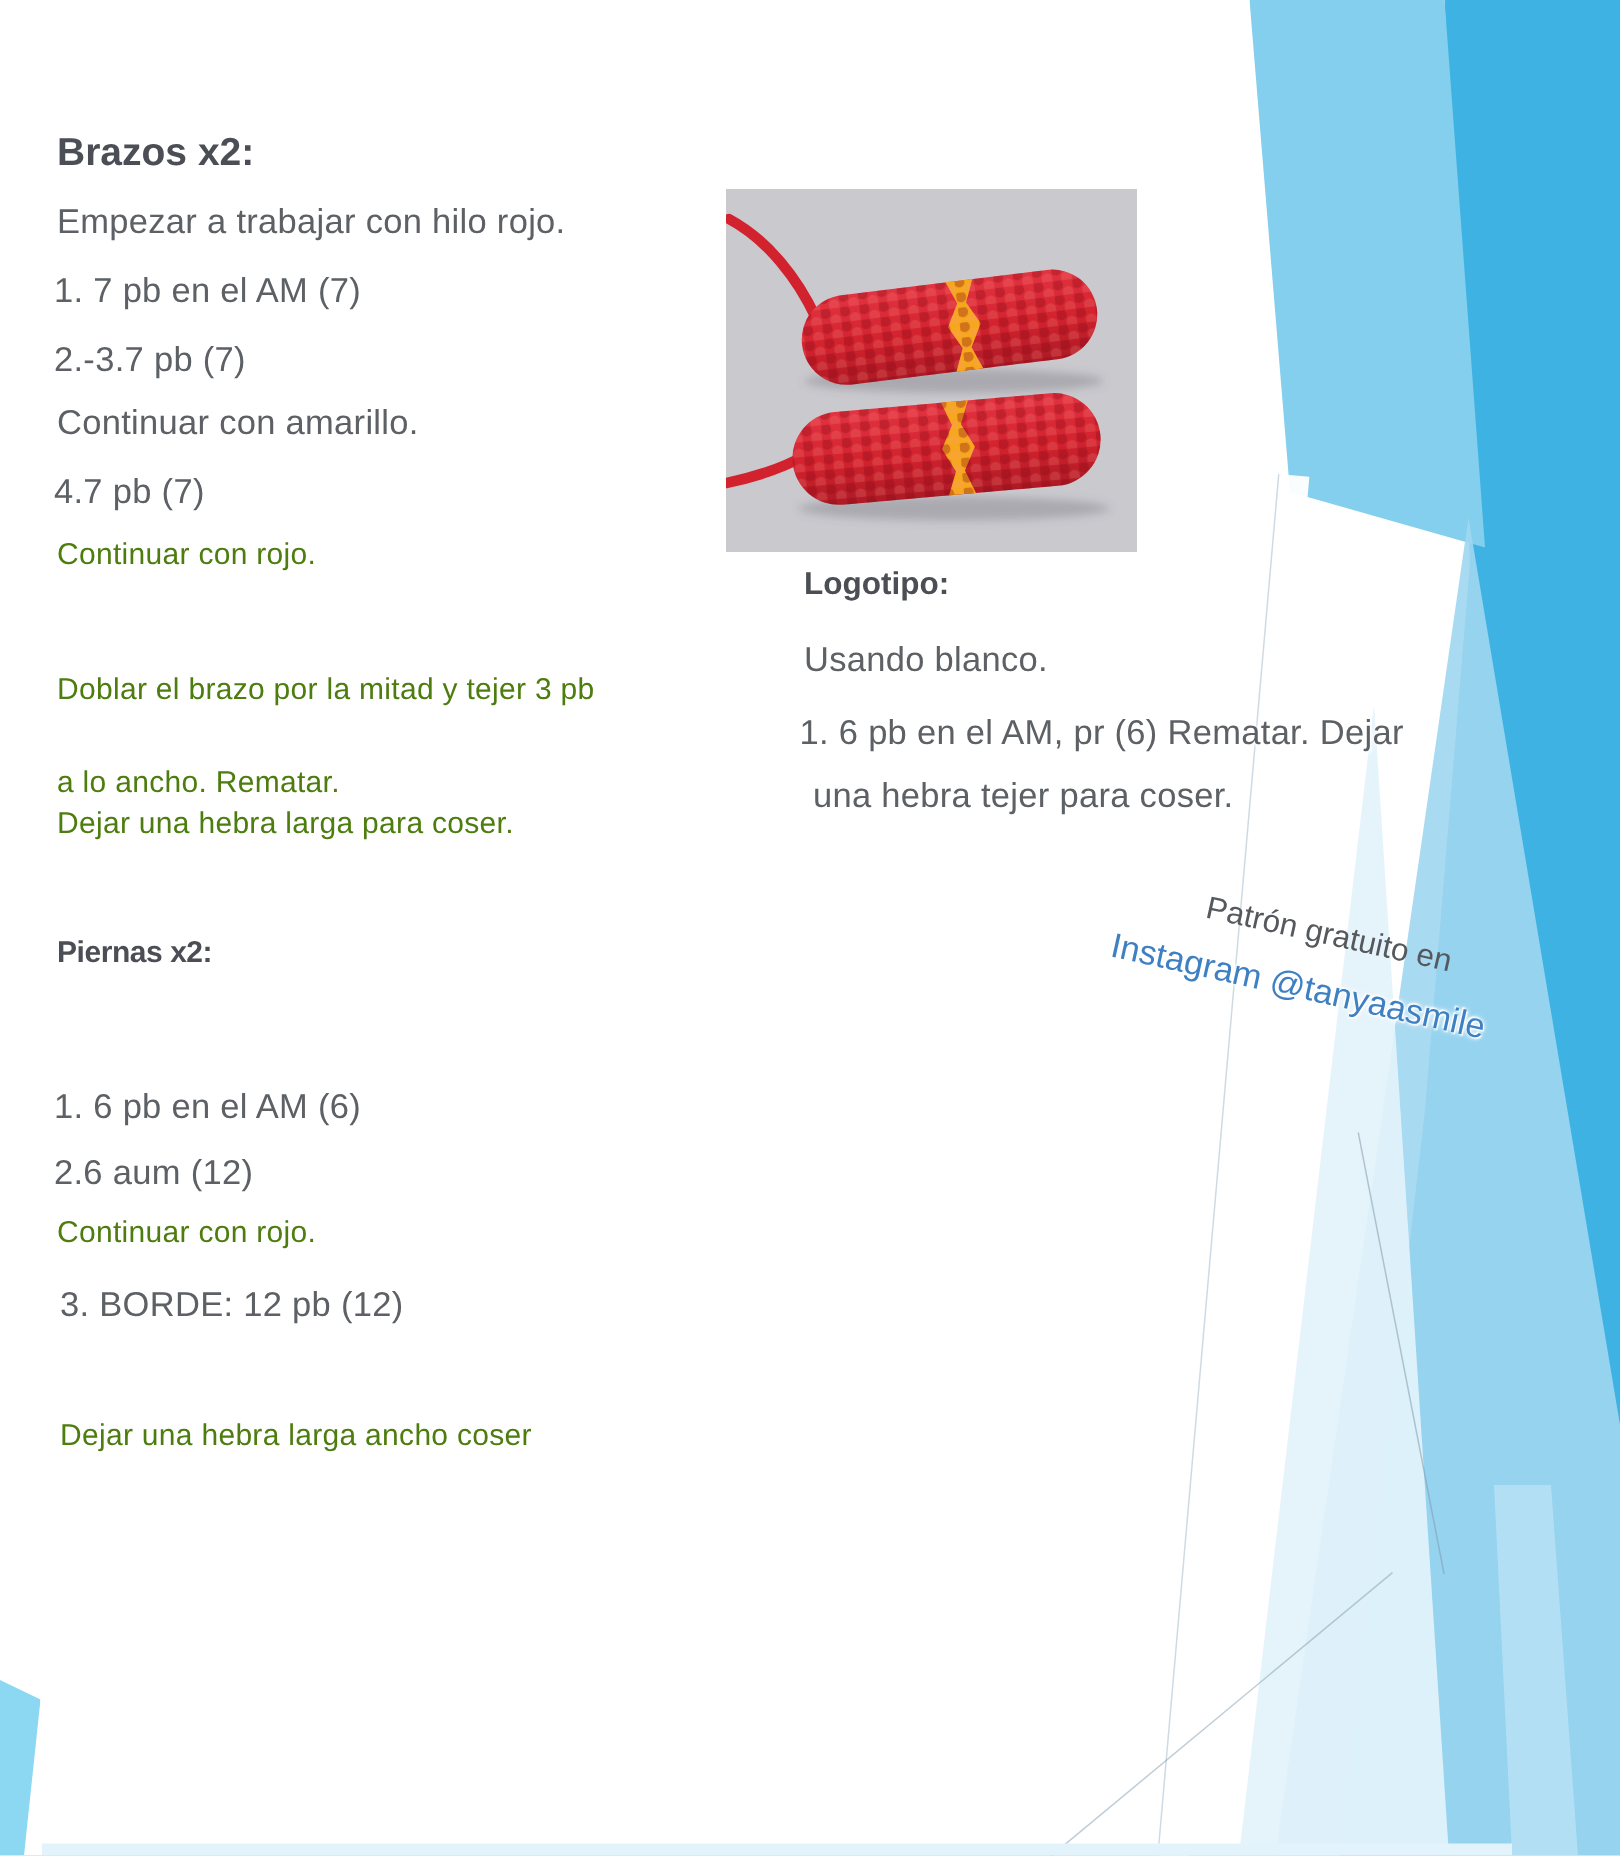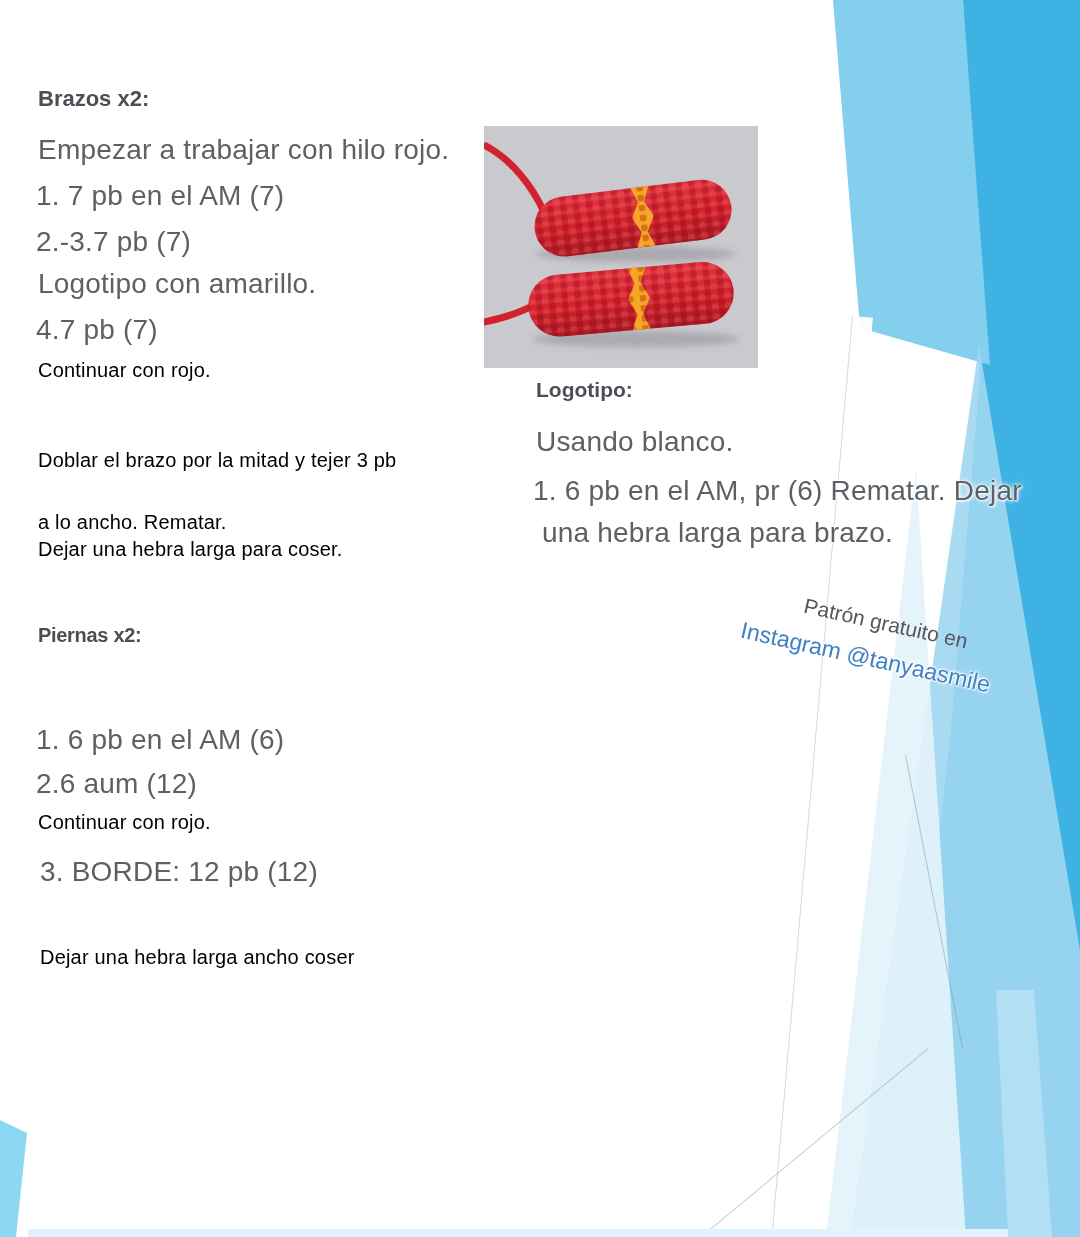--- a/index.html
+++ b/index.html
@@ -33,24 +33,24 @@
   .s-lineb{
     position:absolute;left:928px;top:1048px;width:0;height:296px;
     border-left:1.5px solid rgba(130,155,175,0.50);
     transform:rotate(50.3deg);transform-origin:top left;
   }
   .s-corner{background:#8cd7f1;clip-path:polygon(0 1120px,27px 1133px,16px 1237px,0 1237px);}
   .s-bottomstrip{position:absolute;left:28px;top:1229px;width:980px;height:8px;background:#e3f3fb;}
 
   
   .line{position:absolute;white-space:nowrap;color:#5d6165;}
-  .lg{font-size:28px;letter-spacing:0.2px;}
-  .sm{font-size:20px;letter-spacing:0.2px;color:#000000;}
+  .lg{font-size:23px;letter-spacing:0.2px;}
+  .sm{font-size:20px;letter-spacing:0.2px;color:#4d7c0f;}
   .head{position:absolute;white-space:nowrap;color:#4b4e54;font-weight:700;}
-  .h-brazos{font-size:22px;}
+  .h-brazos{font-size:26px;}
   .h-piernas{font-size:20px;letter-spacing:-0.3px;}
   .h-logo{font-size:21px;}
   .rtext .lg, .rtext .head{text-shadow:0 0 3px #fff,0 0 6px #fff,1px 1px 2px #fff;}
 
   
   .credit{
     position:absolute;left:742px;top:608px;width:250px;
     transform:rotate(12.5deg);transform-origin:center;
   }
   .credit-l1{
@@ -118,39 +118,39 @@
         <path d="M146,142 h18 l-6,15.5 l8,15.5 l-8,15.5 l6,15.5 h-18 l6,-15.5 l-8,-15.5 l8,-15.5 z" fill="#f6a71e"></path>
         <rect x="44" y="142" width="206" height="62" rx="31" fill="url(#stitch)"></rect>
       </g>
     </svg>
   </div>
 
   <div class="head h-brazos" style="left:38px;top:86px">Brazos x2:</div>
   <div class="line lg" style="left:38px;top:134px">Empezar a trabajar con hilo rojo.</div>
   <div class="line lg" style="left:36px;top:180px">1. 7 pb en el AM (7)</div>
   <div class="line lg" style="left:36px;top:226px">2.-3.7 pb (7)</div>
-  <div class="line lg" style="left:38px;top:268px">Logotipo con amarillo.</div>
+  <div class="line lg" style="left:38px;top:268px">Continuar con amarillo.</div>
   <div class="line lg" style="left:36px;top:314px">4.7 pb (7)</div>
   <div class="line sm" style="left:38px;top:359px">Continuar con rojo.</div>
   <div class="line sm" style="left:38px;top:449px">Doblar el brazo por la mitad y tejer 3 pb</div>
   <div class="line sm" style="left:38px;top:511px">a lo ancho. Rematar.</div>
   <div class="line sm" style="left:38px;top:538px">Dejar una hebra larga para coser.</div>
 
   <div class="head h-piernas" style="left:38px;top:624px">Piernas x2:</div>
   <div class="line lg" style="left:36px;top:724px">1. 6 pb en el AM (6)</div>
   <div class="line lg" style="left:36px;top:768px">2.6 aum (12)</div>
   <div class="line sm" style="left:38px;top:811px">Continuar con rojo.</div>
   <div class="line lg" style="left:40px;top:856px">3. BORDE: 12 pb (12)</div>
   <div class="line sm" style="left:40px;top:946px">Dejar una hebra larga ancho coser</div>
 
   <div class="rtext">
     <div class="head h-logo" style="left:536px;top:378px">Logotipo:</div>
     <div class="line lg" style="left:536px;top:426px">Usando blanco.</div>
     <div class="line lg" style="left:533px;top:475px">1. 6 pb en el AM, pr (6) Rematar. Dejar</div>
-    <div class="line lg" style="left:542px;top:517px">una hebra larga para brazo.</div>
+    <div class="line lg" style="left:542px;top:517px">una hebra tejer para coser.</div>
   </div>
 
   <div class="credit">
     <div class="credit-l1">Patrón gratuito en</div>
     <div class="credit-l2">Instagram @tanyaasmile</div>
   </div>
 
 </div>
 
 </body></html>

